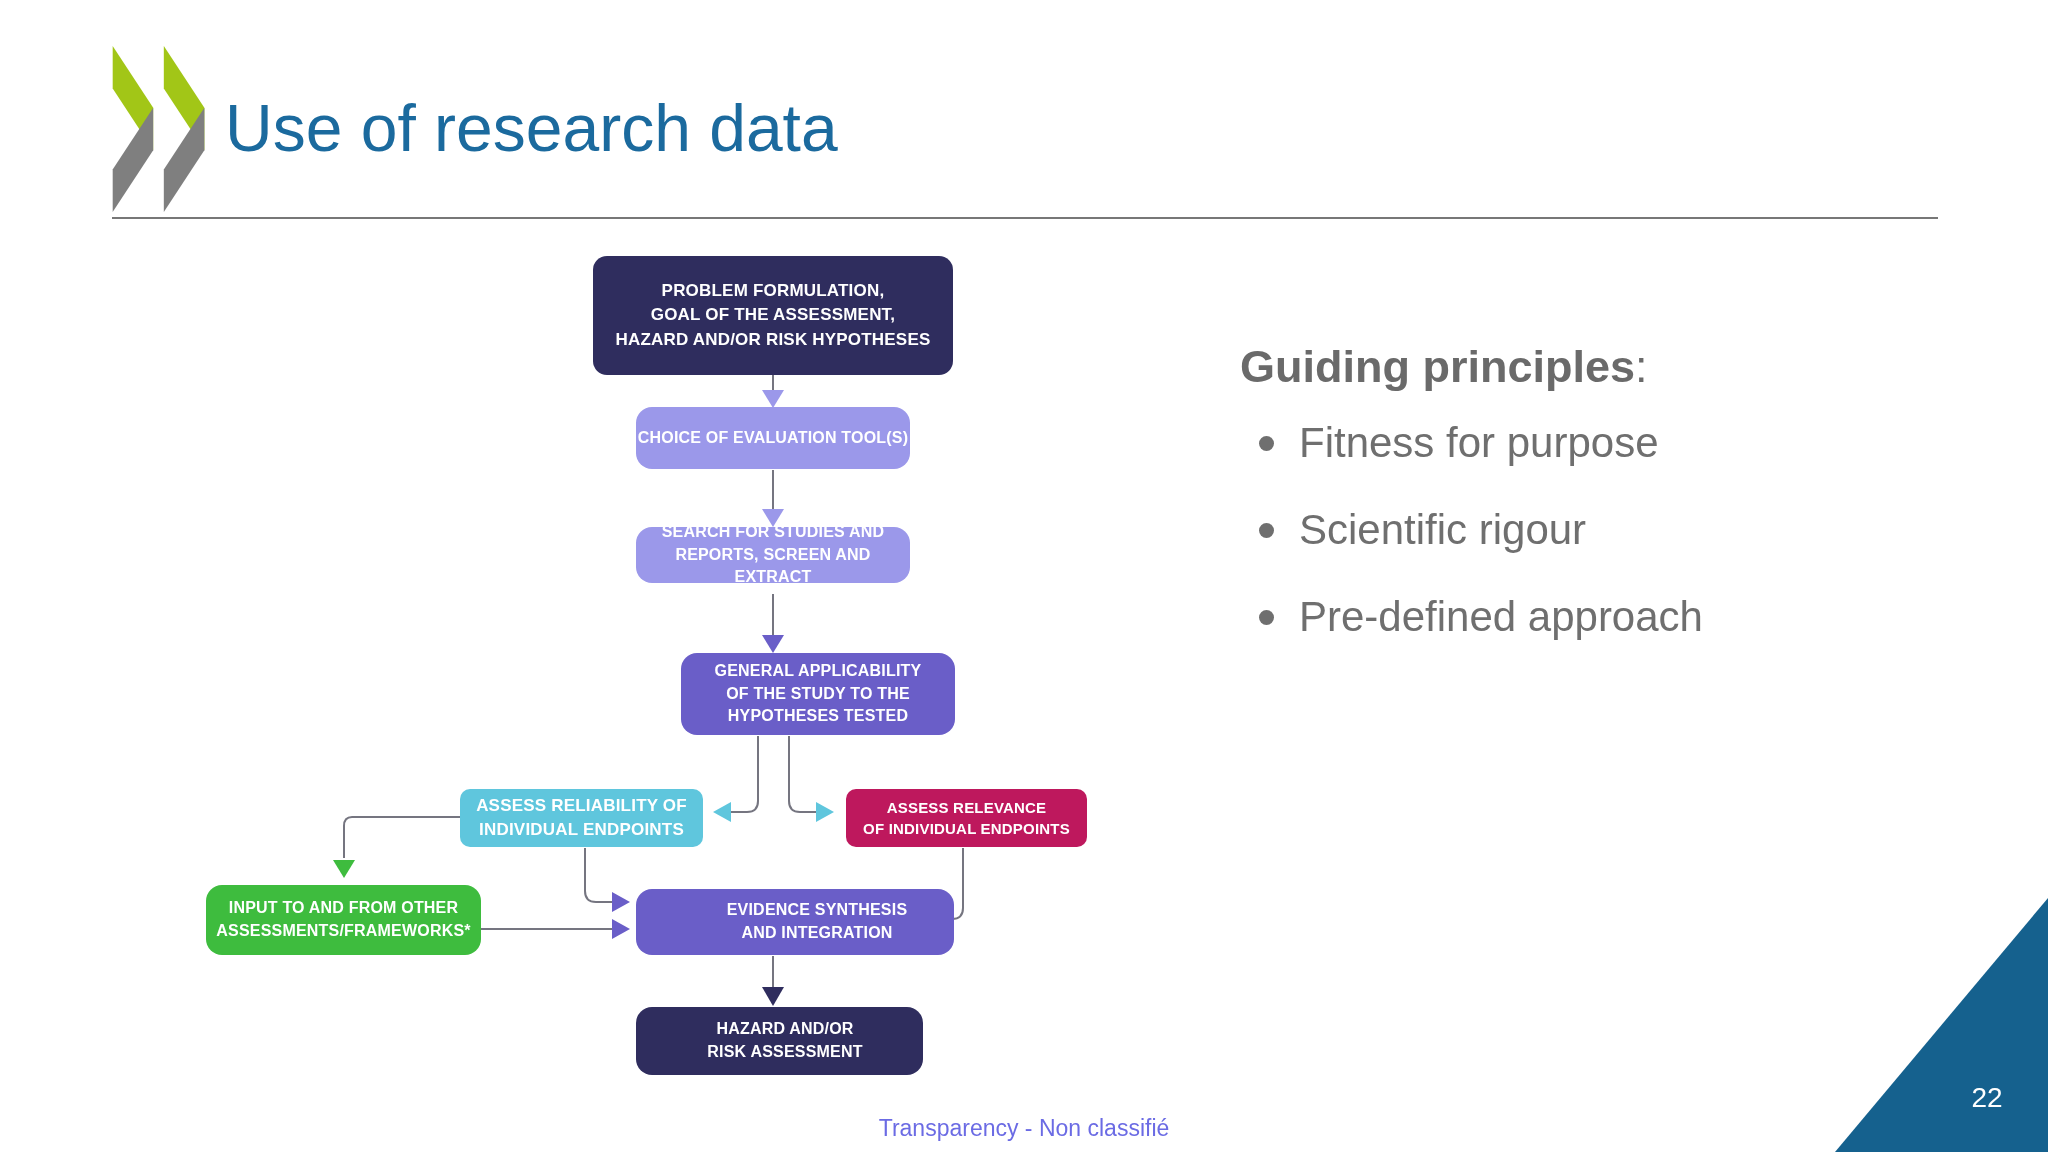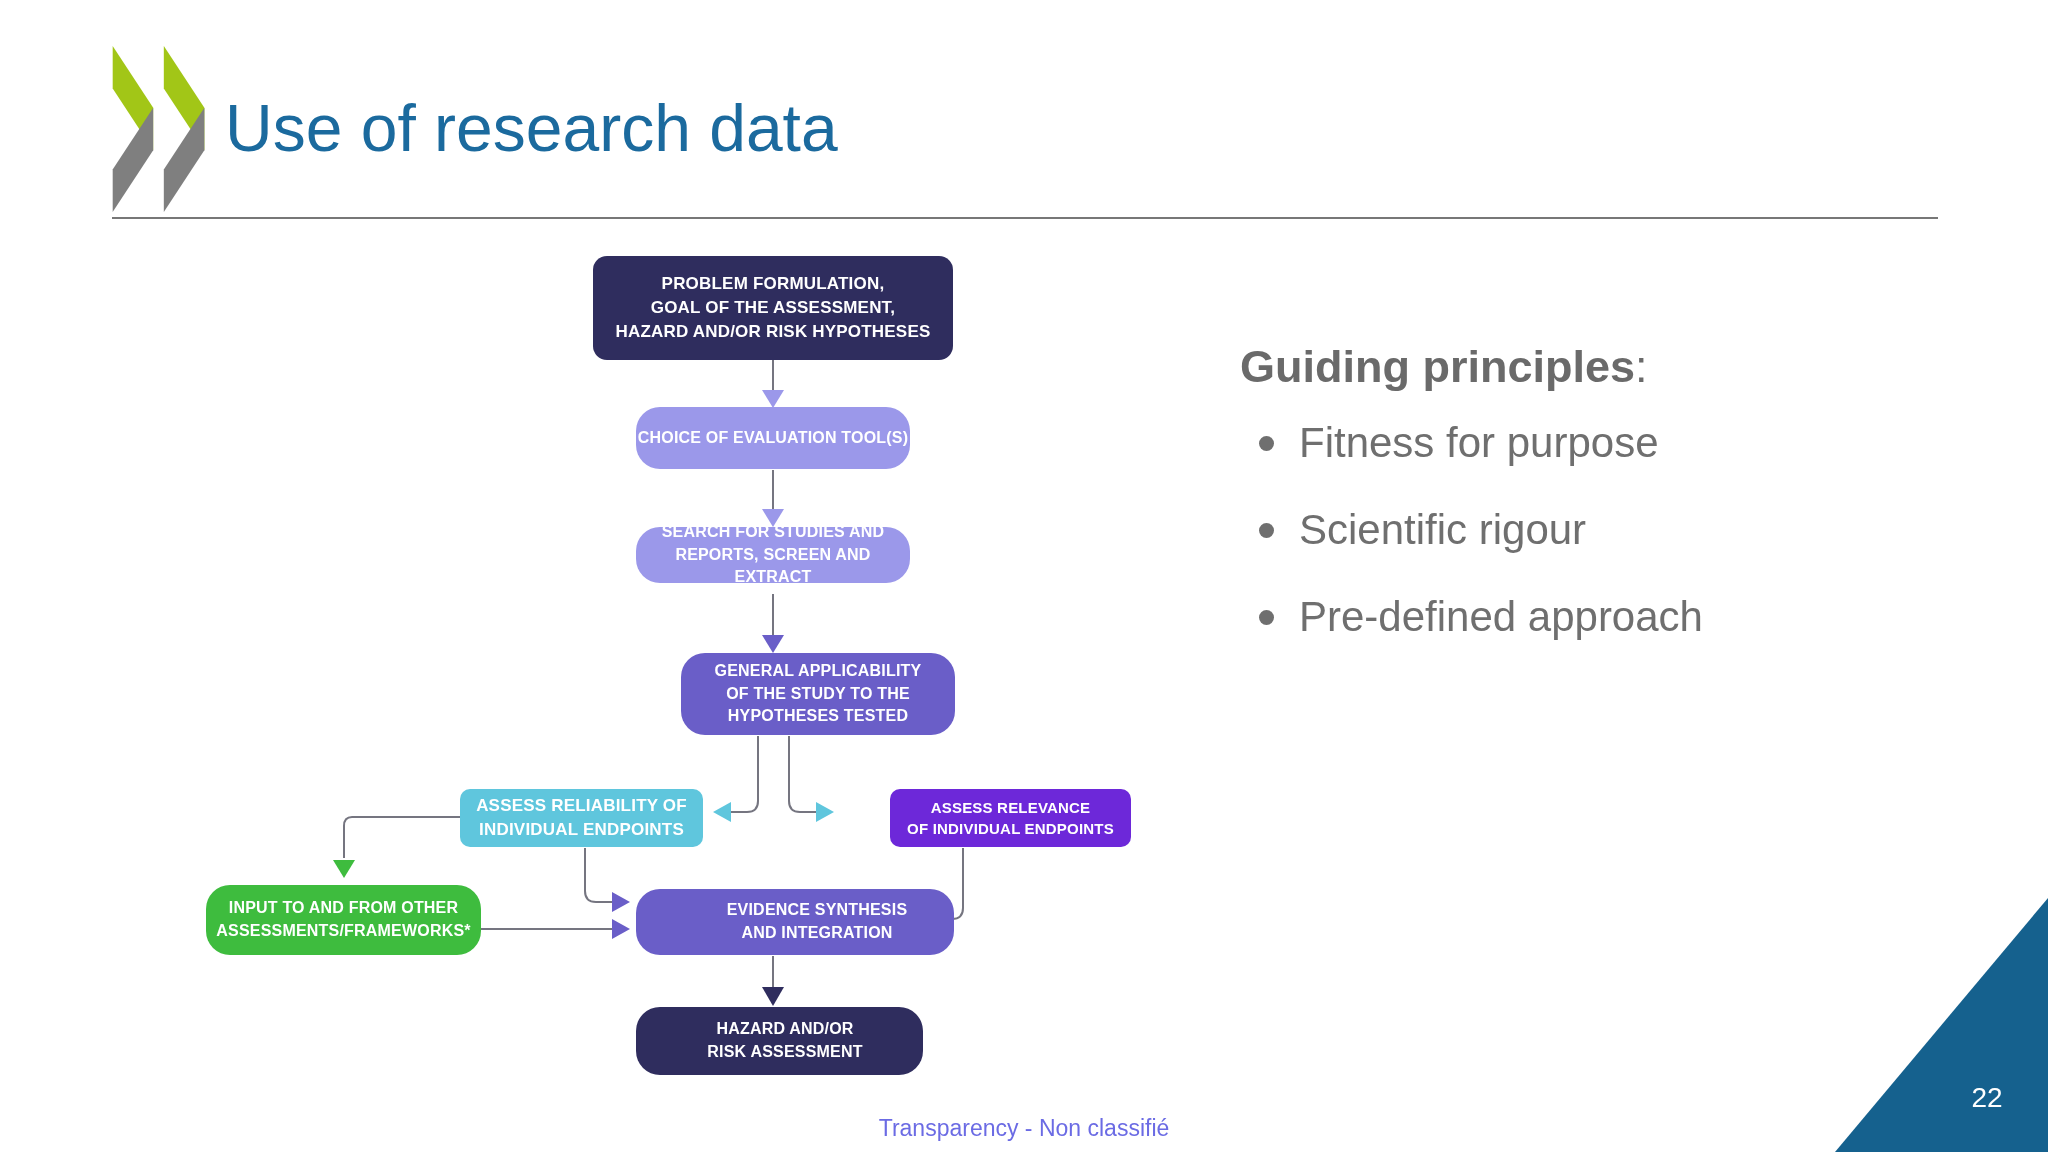--- a/index.html
+++ b/index.html
@@ -14,28 +14,28 @@
     font-size:66px; line-height:1; color:#1b6a9e; letter-spacing:0;
   }
   #header-rule{
     position:absolute; left:112px; top:217px; width:1826px; height:2px;
     background:#777777;
   }
   
   .flow-box{
     position:absolute; display:flex; align-items:center; justify-content:center;
     color:#ffffff; font-weight:700; text-align:center; white-space:pre-line;
-    border-radius:24px; line-height:1.42; letter-spacing:.2px;
+    border-radius:16px; line-height:1.42; letter-spacing:.2px;
   }
-  #box-problem   {left:593px; top:256px; width:360px; height:104px; background:#2f2d5e; font-size:17px; border-radius:14px;}
+  #box-problem   {left:593px; top:256px; width:360px; height:119px; background:#2f2d5e; font-size:17px; border-radius:14px;}
   #box-choice    {left:636px; top:407px; width:274px; height:62px; background:#9b98ea; font-size:16px;}
   #box-search    {left:636px; top:527px; width:274px; height:56px; background:#9b98ea; font-size:16px;}
   #box-general   {left:636px; top:653px; width:274px; height:82px; background:#6a5ec8; font-size:16px;margin-left:45px;}
   #box-reliability{left:460px; top:789px; width:243px; height:58px; background:#5fc6dd; font-size:17px; border-radius:10px;}
-  #box-relevance {left:846px; top:789px; width:241px; height:58px; background:#6d28d9; font-size:15px; border-radius:10px;margin-left:44px;}
+  #box-relevance {left:846px; top:789px; width:241px; height:58px; background:#be185d; font-size:15px; border-radius:10px;}
   #box-input     {left:206px; top:885px; width:275px; height:70px; background:#3ebc3e; font-size:16px;}
   #box-evidence  {left:636px; top:889px; width:274px; height:66px; background:#6a5ec8; font-size:16px;padding-left:44px;}
   #box-hazard    {left:636px; top:1007px; width:276px; height:68px; background:#2f2d5e; font-size:16px;padding-left:11px;}
   #connectors{position:absolute; left:0; top:0;}
   
   #gp-heading{
     position:absolute; left:1240px; top:342px;
     font-size:45px; color:#6a6a6a; line-height:1.1;
   }
   #gp-heading .gp-bold{font-weight:700;}

